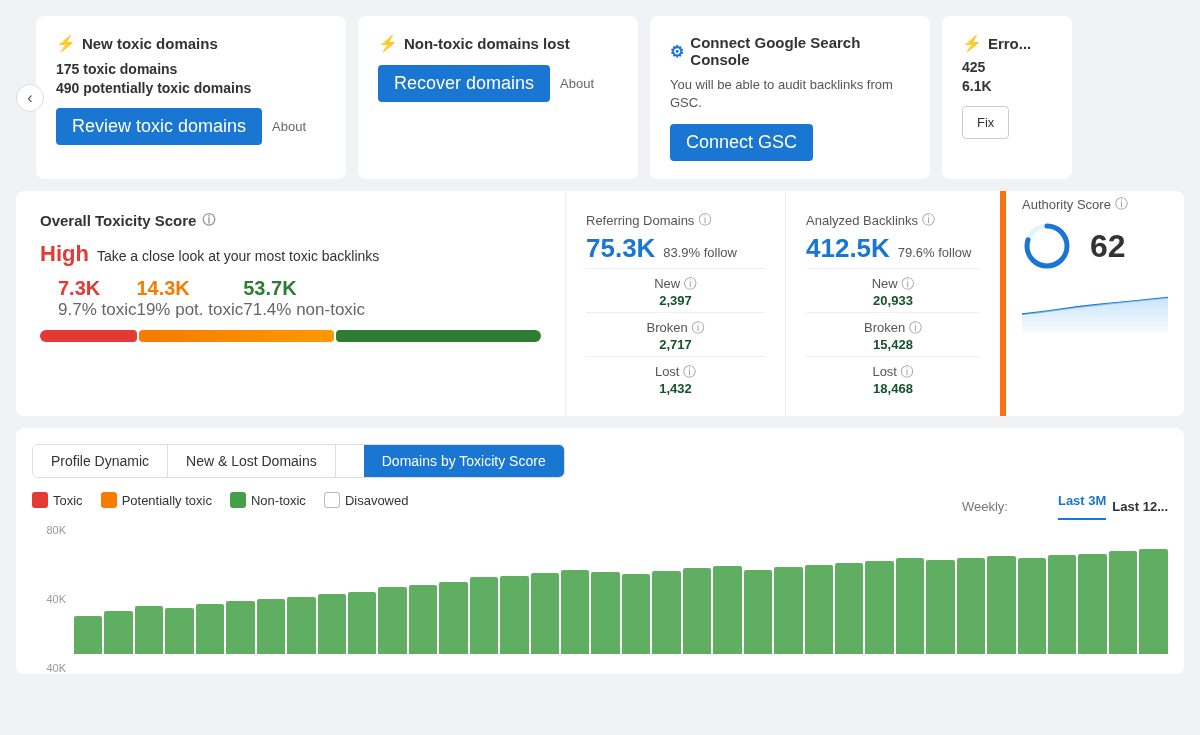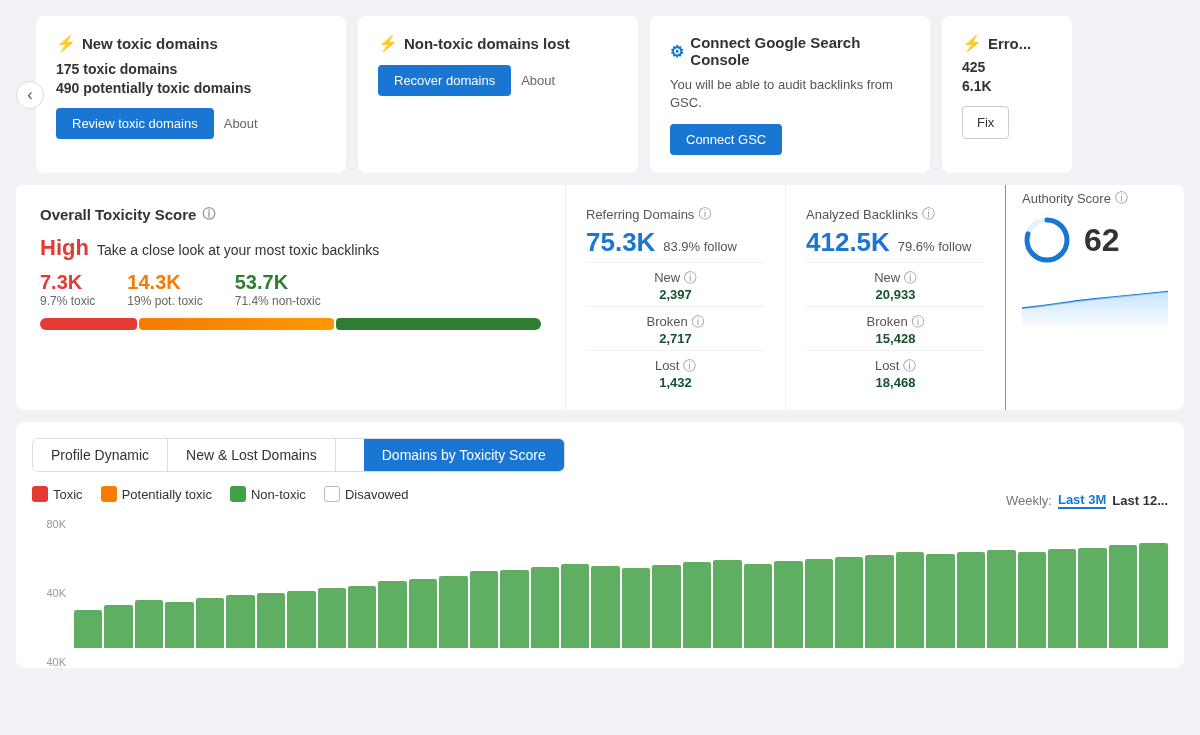--- a/index.html
+++ b/index.html
@@ -13,82 +13,82 @@
     .card-3 { width: 280px; }
     .card-4 { width: 130px; overflow: hidden; }
 
     .card-title { font-size: 15px; font-weight: 700; margin-bottom: 8px; display: flex; align-items: center; gap: 6px; }
     .bolt-icon { color: #e53935; font-size: 16px; }
     .gear-icon { color: #1976d2; font-size: 16px; }
     .card-stat { font-size: 14px; color: #333; margin-bottom: 3px; }
     .card-stat span { font-weight: 700; }
     .card-desc { font-size: 13px; color: #555; line-height: 1.4; margin-bottom: 10px; }
     .card-actions { display: flex; align-items: center; gap: 10px; margin-top: 12px; }
-    .btn-blue { background: #1976d2; color: #fff; border: none; border-radius: 4px; padding: 8px 16px; font-size: 13px; font-weight: 500; cursor: pointer; }
+    .btn-blue { background: #1976d2; color: #fff; border: none; border-radius: 4px; padding: 8px 16px; font-size: 18px; font-weight: 500; cursor: pointer; }
     .btn-link { background: none; border: none; color: #666; font-size: 13px; cursor: pointer; text-decoration: none; }
     .btn-outline { background: #fff; color: #333; border: 1px solid #ccc; border-radius: 4px; padding: 8px 14px; font-size: 13px; cursor: pointer; }
 
     .nav-arrow { position: absolute; left: 0; top: 50%; transform: translateY(-50%); background: #fff; border: 1px solid #ddd; border-radius: 50%; width: 28px; height: 28px; display: flex; align-items: center; justify-content: center; cursor: pointer; z-index: 10; font-size: 16px; color: #555; }
 
     .main-section { background: #f0f2f5; padding: 12px 16px; }
 
     .metrics-panel { background: #fff; border-radius: 8px; display: flex; margin-bottom: 12px; overflow: hidden; }
 
     .toxicity-block { flex: 0 0 550px; padding: 20px 24px; border-right: 1px solid #eee; }
     .toxicity-title { font-size: 15px; font-weight: 700; display: flex; align-items: center; gap: 6px; margin-bottom: 12px; }
     .info-icon { color: #999; font-size: 13px; cursor: pointer; }
     .high-label { color: #e53935; font-size: 22px; font-weight: 700; }
     .high-desc { font-size: 14px; color: #333; margin-left: 8px; }
     .high-row { display: flex; align-items: baseline; margin-bottom: 10px; }
-    .metrics-row { display: flex; gap: 32px; margin-bottom: 10px; }
+    .metrics-row { display: flex; margin-bottom: 10px; margin-left: 18px; }
     .metric-item { display: flex; flex-direction: column; }
     .metric-value { font-size: 20px; font-weight: 700; }
     .metric-value.red { color: #e53935; }
     .metric-value.orange { color: #f57c00; }
     .metric-value.green { color: #2e7d32; }
-    .metric-label { font-size: 12px; color: #666; }
+    .metric-label { font-size: 17px; color: #666; }
     .progress-bar { display: flex; height: 12px; border-radius: 6px; overflow: hidden; gap: 2px; margin-top: 6px; }
     .bar-red { background: #e53935; flex: 0 0 97px; border-radius: 4px; }
     .bar-orange { background: linear-gradient(to right, #f57c00, #ff9800); flex: 0 0 195px; border-radius: 4px; }
     .bar-green { background: #2e7d32; flex: 1; border-radius: 4px; position: relative; }
     .bar-green::after { content: ')'; position: absolute; right: -8px; top: -2px; font-size: 16px; color: #2e7d32; font-weight: 300; }
 
     .ref-domains-block { flex: 0 0 220px; padding: 20px 20px; border-right: 1px solid #eee; }
-    .analyzed-block { flex: 0 0 220px; padding: 20px 20px; border-right: 1px solid #f97316; }
+    .analyzed-block { flex: 0 0 220px; padding: 20px 20px; border-right: 6px solid #f97316; }
     .authority-block { flex: 1; padding: 4px 16px; }
 
     .section-label { font-size: 13px; color: #555; margin-bottom: 4px; display: flex; align-items: center; gap: 4px; }
     .big-number { font-size: 26px; font-weight: 700; color: #1976d2; }
     .follow-pct { font-size: 13px; color: #555; margin-left: 4px; margin-top: 26px; }
     .sub-row { display: flex; justify-content: space-between; align-items: center; margin-top: 6px; font-size: 13px; color: #555; flex-direction: column; }
     .sub-row .val { color: #14532d; font-weight: 600; }
     .sub-divider { border-top: 1px solid #f0f0f0; margin: 4px 0; }
 
     .authority-score-label { font-size: 13px; color: #555; margin-bottom: 8px; display: flex; align-items: center; gap: 4px; }
-    .auth-row { display: flex; align-items: center; gap: 12px; }
+    .auth-row { display: flex; align-items: center; gap: 18px; }
     .auth-number { font-size: 32px; font-weight: 700; color: #333; }
     .auth-chart { width: 100%; height: 60px; margin-top: 4px; }
 
     .tabs-section { background: #fff; border-radius: 8px; padding: 16px 16px 0 16px; }
     .tab-bar { display: flex; gap: 0; margin-bottom: 14px; border: 1px solid #ddd; border-radius: 6px; overflow: hidden; width: fit-content; }
     .tab-item { padding: 8px 18px; font-size: 14px; cursor: pointer; background: #fff; color: #333; border-right: 1px solid #ddd; }
     .tab-item:last-child { border-right: none; margin-left: 28px; }
     .tab-item.active { background: #1976d2; color: #fff; font-weight: 500; }
 
     .legend-row { display: flex; align-items: center; gap: 18px; margin-bottom: 12px; font-size: 13px; }
     .legend-item { display: flex; align-items: center; gap: 5px; }
     .legend-checkbox { width: 16px; height: 16px; border-radius: 3px; border: none; }
     .legend-checkbox.red { background: #e53935; }
     .legend-checkbox.orange { background: #f57c00; }
     .legend-checkbox.green { background: #43a047; }
     .legend-checkbox.empty { background: #fff; border: 1.5px solid #bbb; }
 
     .time-controls { margin-left: auto; display: flex; align-items: center; gap: 6px; font-size: 13px; color: #777; }
     .time-btn { background: none; border: none; font-size: 13px; cursor: pointer; color: #333; font-weight: 600; }
-    .time-btn.active { color: #1976d2; border-bottom: 2px solid #1976d2; padding-bottom: 0; }
+    .time-btn.active { color: #1976d2; border-bottom: 2px solid #1976d2; padding-bottom: 10px; margin-left: 44px; }
     .chart-labels { position: absolute; left: 0; top: 0; height: 100%; display: flex; flex-direction: column; justify-content: space-between; font-size: 11px; color: #999; width: 38px; text-align: right; padding-right: 4px; }
     .card-4-title { font-size: 15px; font-weight: 700; display: flex; align-items: center; gap: 6px; margin-bottom: 6px; white-space: nowrap; overflow: hidden; }
   </style>
 </head>
 <body>
 
 <div class="top-cards-wrapper">
   <div style="position:relative;">
     <button class="nav-arrow">‹</button>
     <div class="top-cards" style="margin-left: 20px;">

